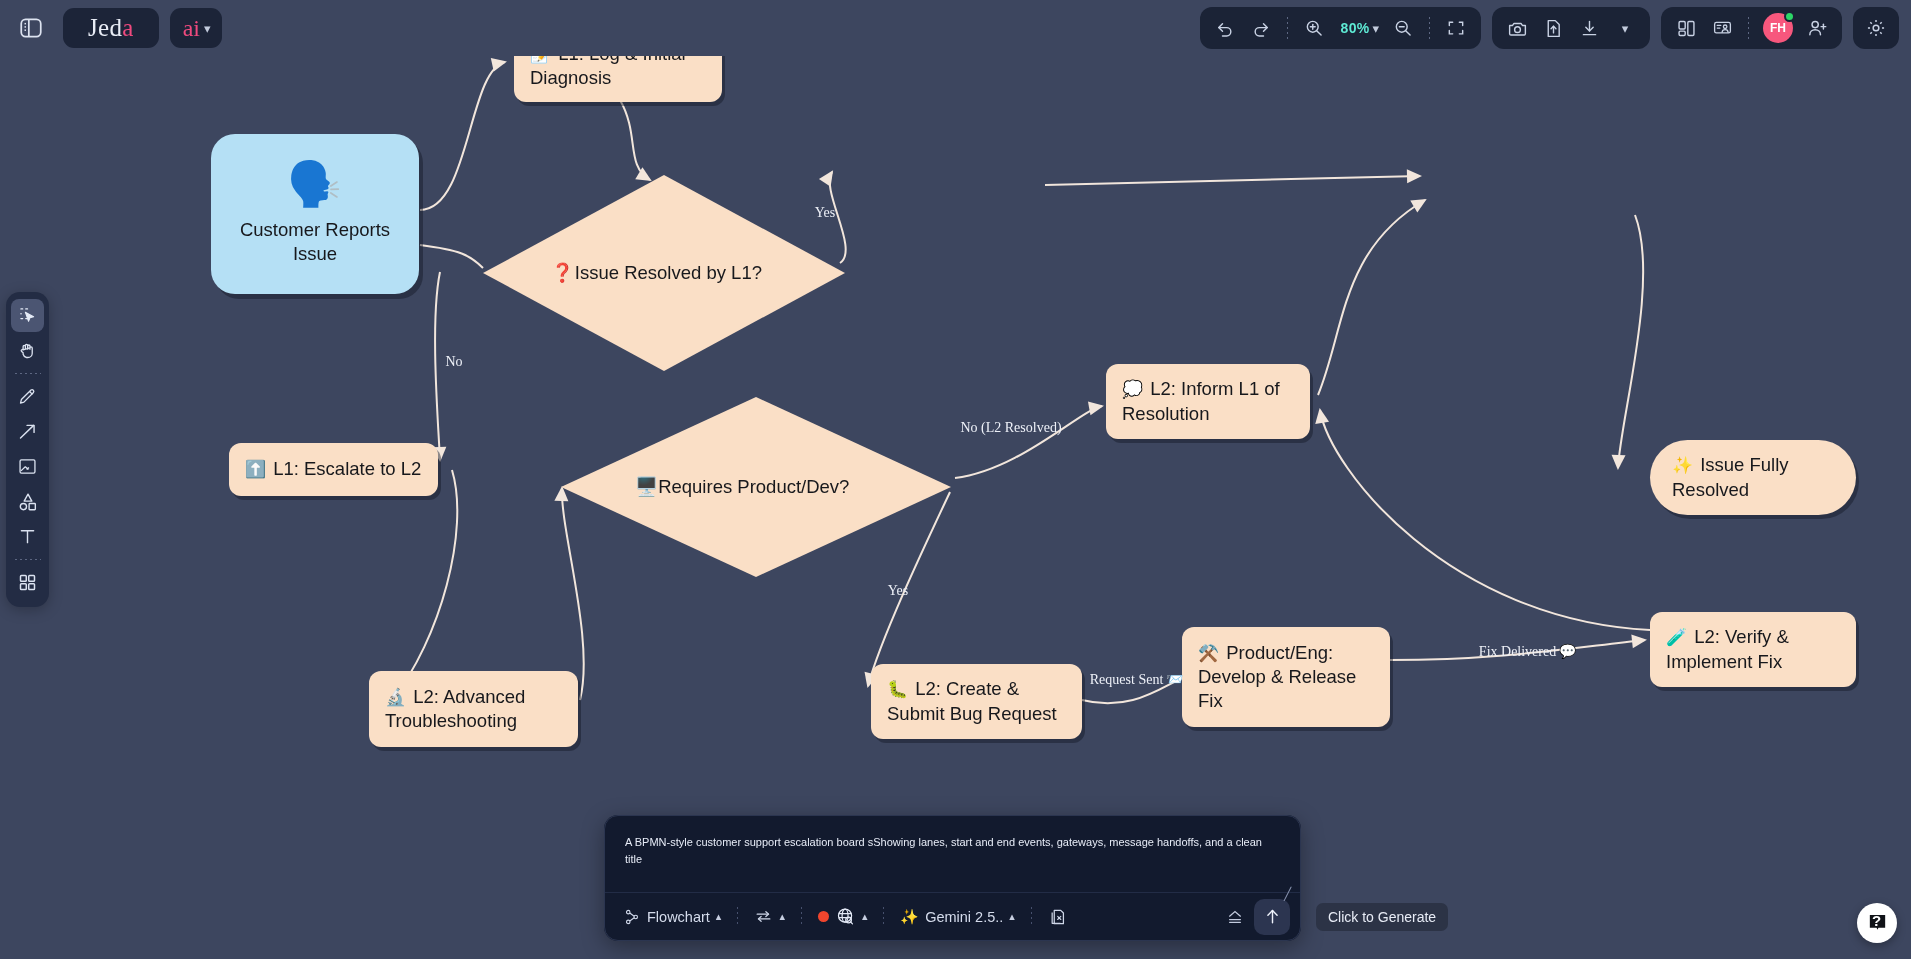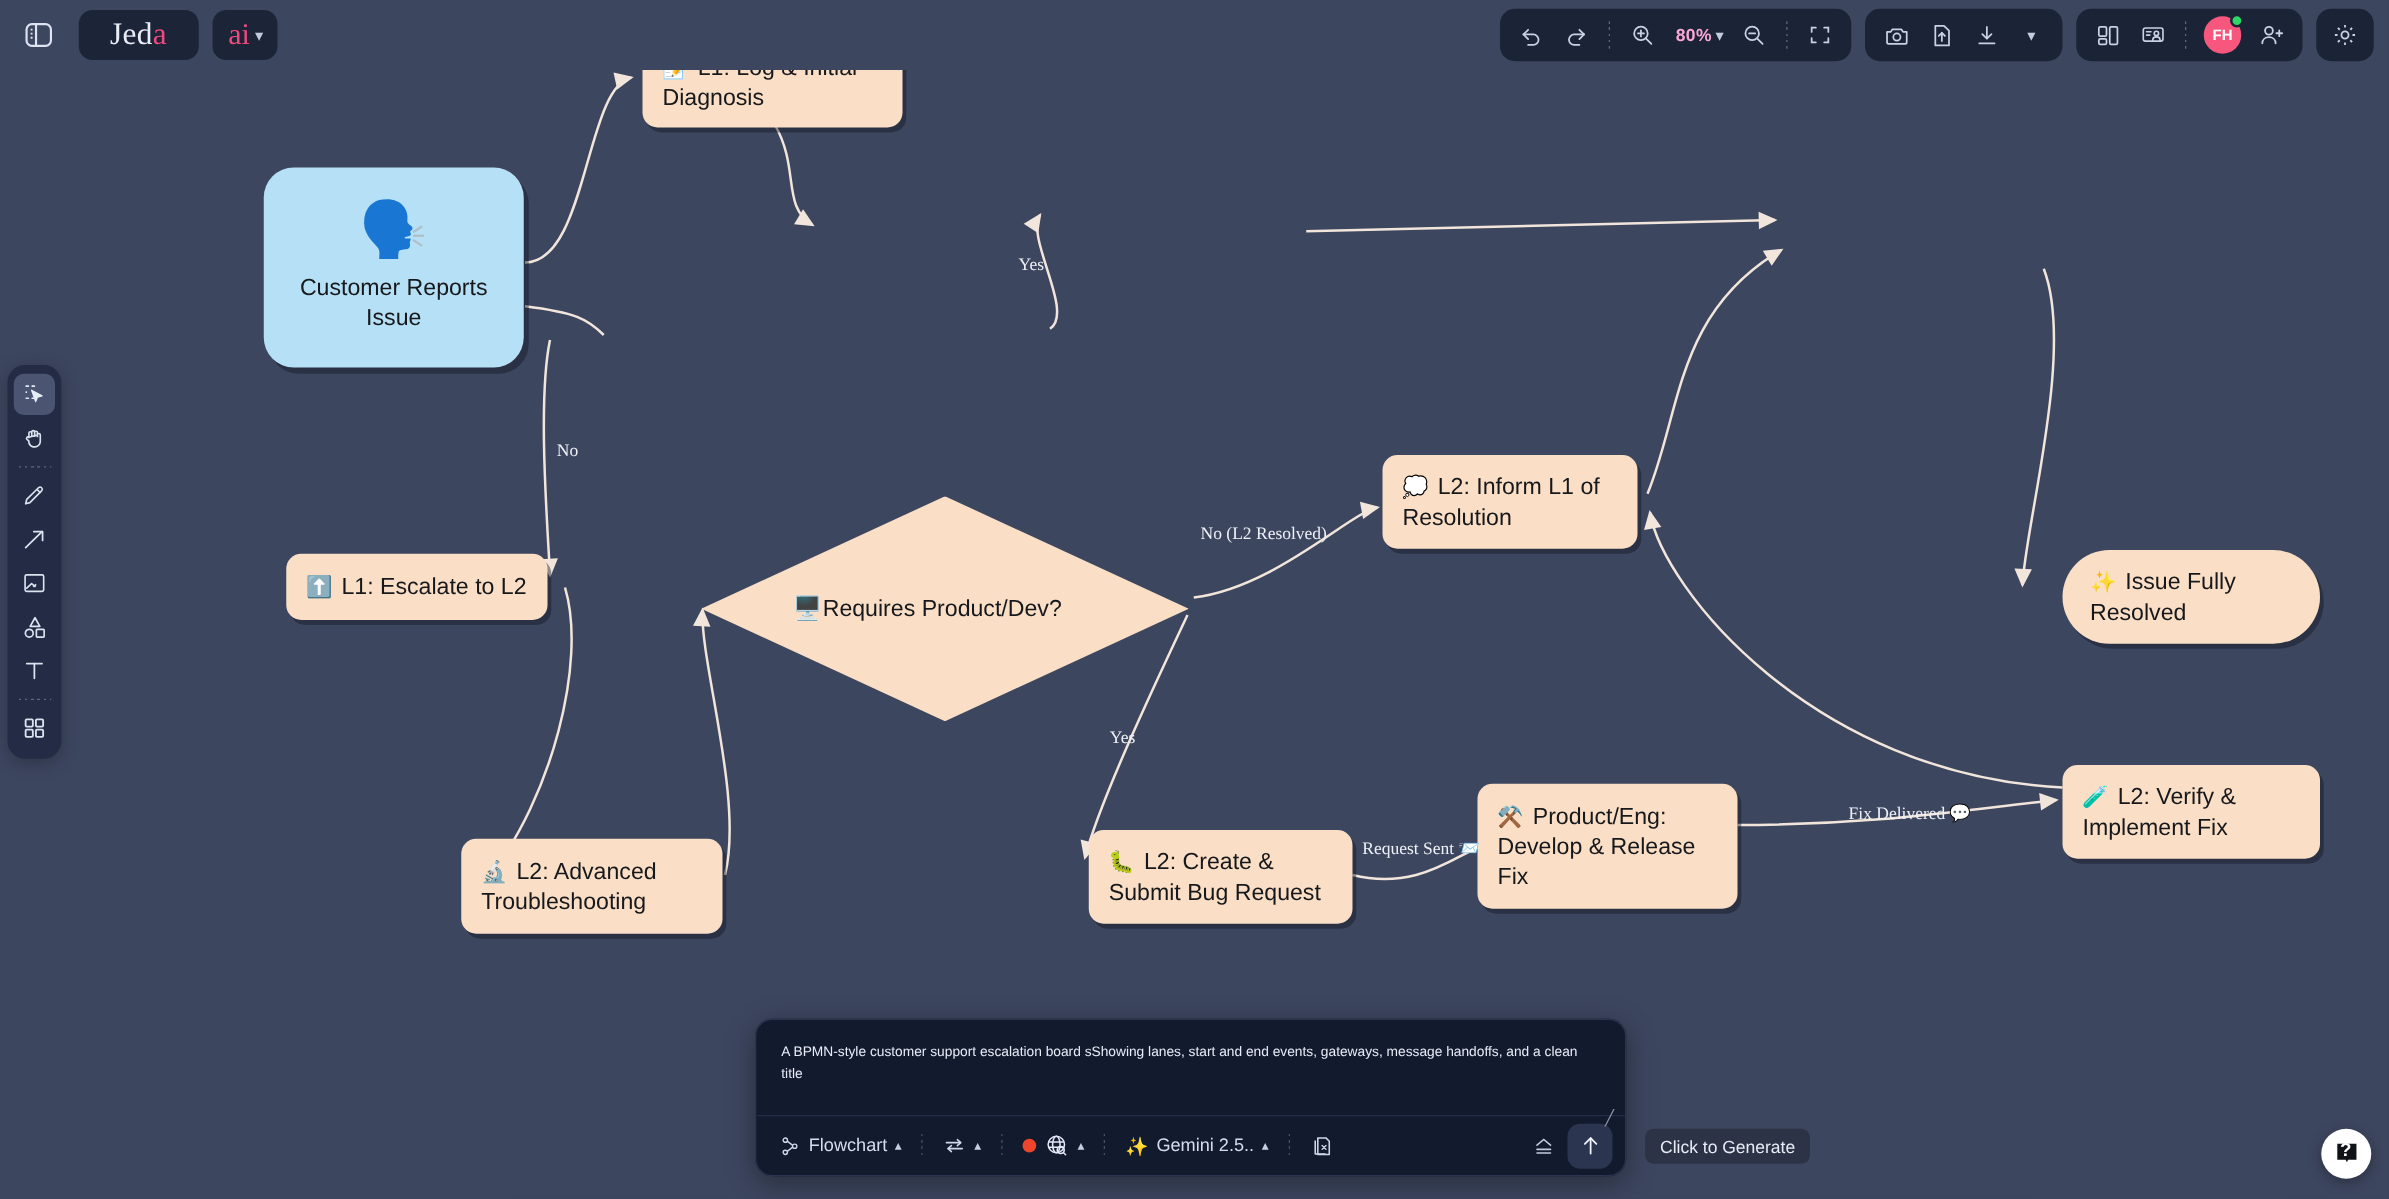--- a/index.html
+++ b/index.html
@@ -41,21 +41,21 @@
     height: 42px; background: #1b2336; border-radius: 12px;
     display: flex; align-items: center; padding: 0 8px; gap: 2px;
   }
   .ico-btn {
     height: 34px; min-width: 34px; border-radius: 8px;
     display: flex; align-items: center; justify-content: center;
     color: #c9d2e4; padding: 0 5px;
   }
   .vdiv { width: 1px; height: 22px; margin: 0 7px;
     background: repeating-linear-gradient(to bottom, #5d6782 0 2px, transparent 2px 5px); }
-  .zoomlbl { font-size: 14px; font-weight: bold; color: #f9a8d4; letter-spacing: .3px; padding: 0 3px; }
+  .zoomlbl { font-size: 14px; font-weight: bold; color: #5eead4; letter-spacing: .3px; padding: 0 3px; }
   .avatar {
     width: 30px; height: 30px; border-radius: 50%; background: #f7577d;
     color: #fff; font-size: 12px; font-weight: bold;
     display: flex; align-items: center; justify-content: center; position: relative;
   }
   .avatar .dot {
     position: absolute; right: -2px; top: -2px; width: 11px; height: 11px;
     border-radius: 50%; background: #2cd667; border: 2px solid #1b2336;
   }
 
@@ -398,20 +398,23 @@
 
     <div class="node start" style="left:211px; top:134px; width:208px; height:160px;">
       <span class="speaker">🗣️</span>
       <span class="txt">Customer Reports Issue</span>
     </div>
 
     <div class="node" style="left:514px; top:30px; width:208px; height:72px;">
       <div><span class="emj">📝</span><span class="txt">L1: Log &amp; Initial Diagnosis</span></div>
     </div>
 
+    <div class="diamond" style="left:483px; top:175px; width:362px; height:196px;">
+      <div class="inner"><span class="emj">❓</span><span class="txt">Issue Resolved by L1?</span></div>
+    </div>
 
 
 
     <div class="node" style="left:229px; top:443px; width:209px; height:53px;">
       <div><span class="emj">⬆️</span><span class="txt">L1: Escalate to L2</span></div>
     </div>
 
     <div class="node" style="left:369px; top:671px; width:209px; height:76px;">
       <div><span class="emj">🔬</span><span class="txt">L2: Advanced Troubleshooting</span></div>
     </div>

